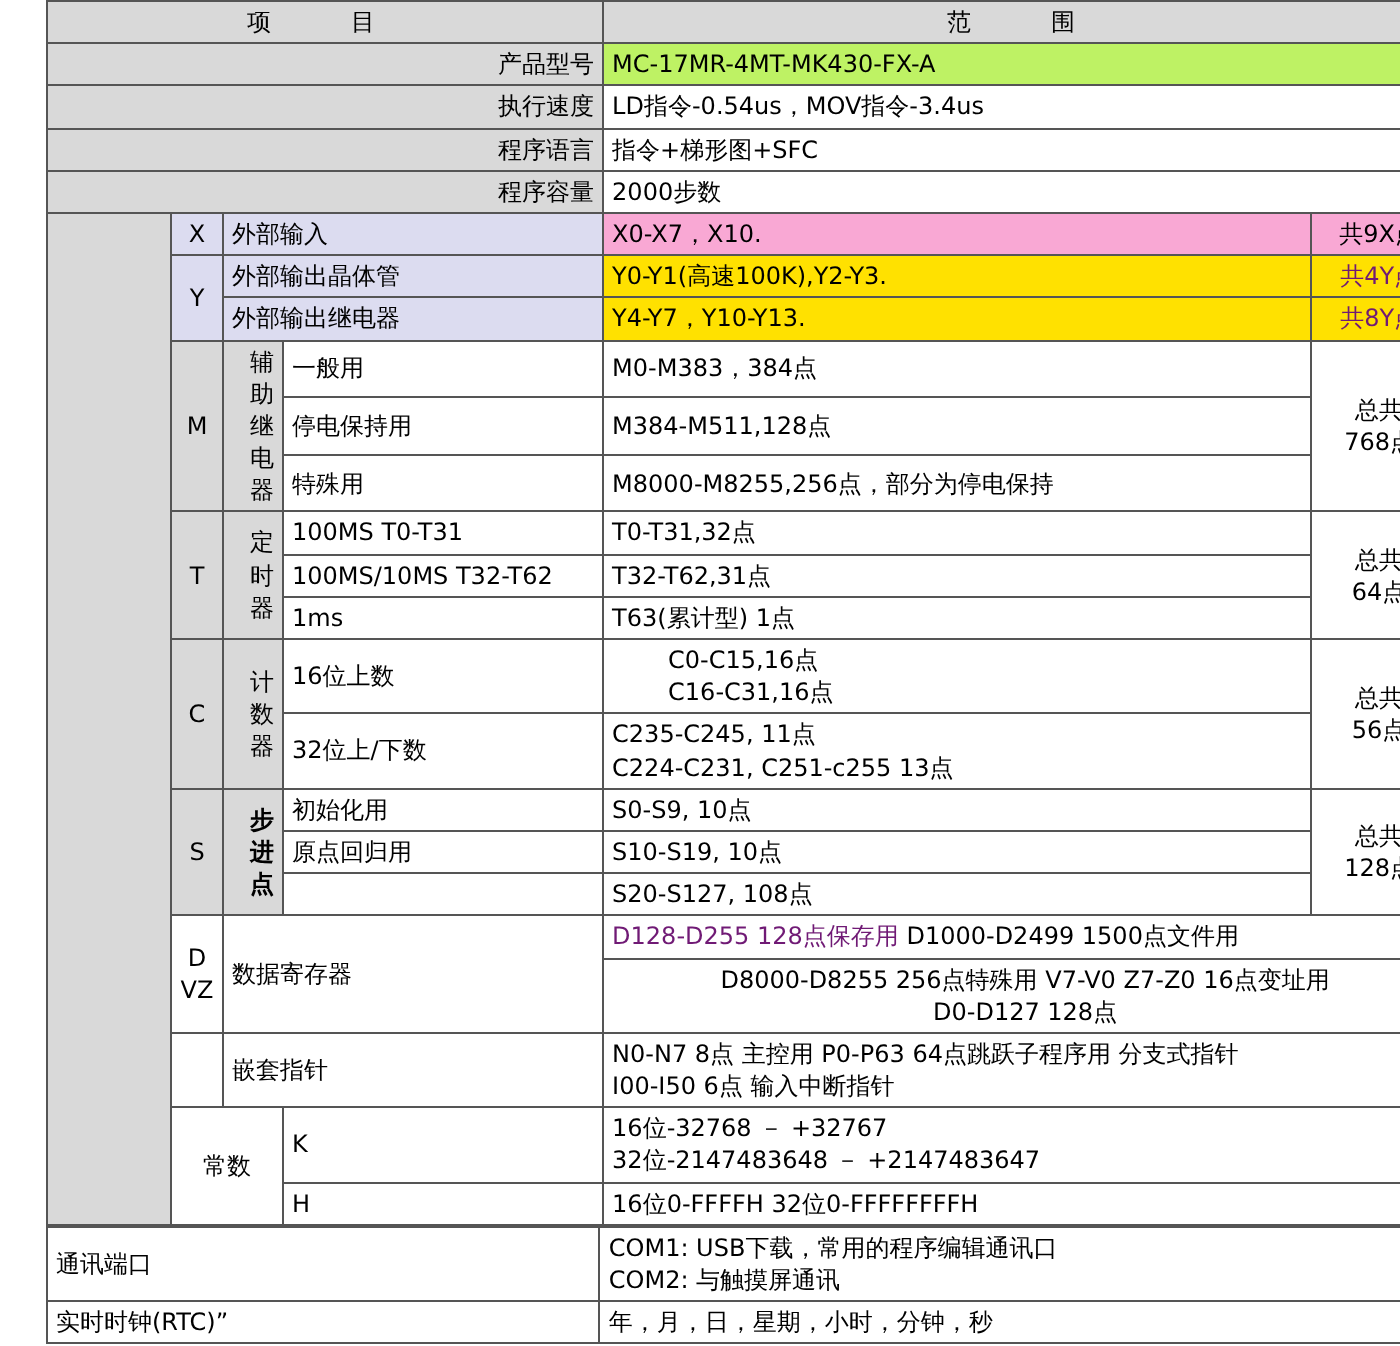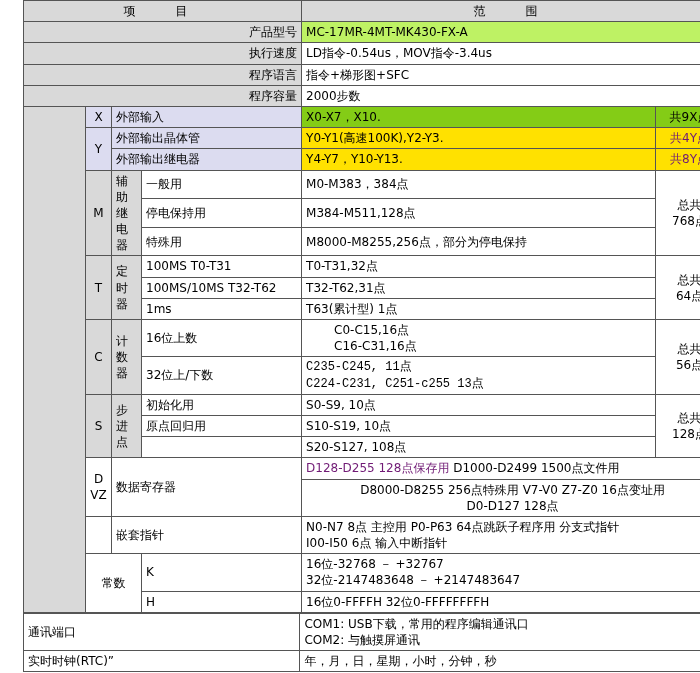--- a/index.html
+++ b/index.html
@@ -29,26 +29,26 @@
     background:#d9d9d9;
     text-align:center;
     font-size:20px;
     letter-spacing:14px;
     font-weight:normal;
     padding:2px 0;
   }
   .gray{background:#d9d9d9;text-align:right;}
   .lav{background:#dcdcf0;}
   .green{background:#bef264;}
-  .orange{background:#84cc16;}
+  .orange{background:#f9a8d4;}
   .yellow{background:#ffe100;}
   .ctr{text-align:center;}
   .red{color:#701a75;}
   .vert{
-    text-align:left;
+    text-align:right;
     line-height:1.15;
   }
 </style>
 </head>
 <body>
 
 <table class="spec">
   <colgroup>
     <col style="width:62px">
     <col style="width:26px">
@@ -150,28 +150,28 @@
       <span style="display:inline-block;width:1em;word-break:break-all;">计数器</span>
     </td>
     <td colspan="2">16位上数</td>
     <td style="white-space:pre-line;padding-left:32px;">C0-C15,16点
 C16-C31,16点</td>
     <td class="ctr" rowspan="2" style="white-space:pre-line;">总共
 56点</td>
   </tr>
   <tr>
     <td colspan="2">32位上/下数</td>
-    <td style="white-space:pre-line;font-family:Liberation Mono, monospace;">C235-C245,      11点
+    <td style="white-space:pre-line;">C235-C245,      11点
 C224-C231, C251-c255 13点</td>
   </tr>
 
   <tr>
     <td class="gray ctr" rowspan="3">S</td>
     <td class="gray vert" rowspan="3">
-      <span style="display:inline-block;width:1em;word-break:break-all;">步进点</span>
+      <span style="display:inline-block;width:1em;word-break:break-all;font-weight:bold;">步进点</span>
     </td>
     <td colspan="2">初始化用</td>
     <td>S0-S9,     10点</td>
     <td class="ctr" rowspan="3" style="white-space:pre-line;">总共
 128点</td>
   </tr>
   <tr>
     <td colspan="2">原点回归用</td>
     <td>S10-S19,  10点</td>
   </tr>

